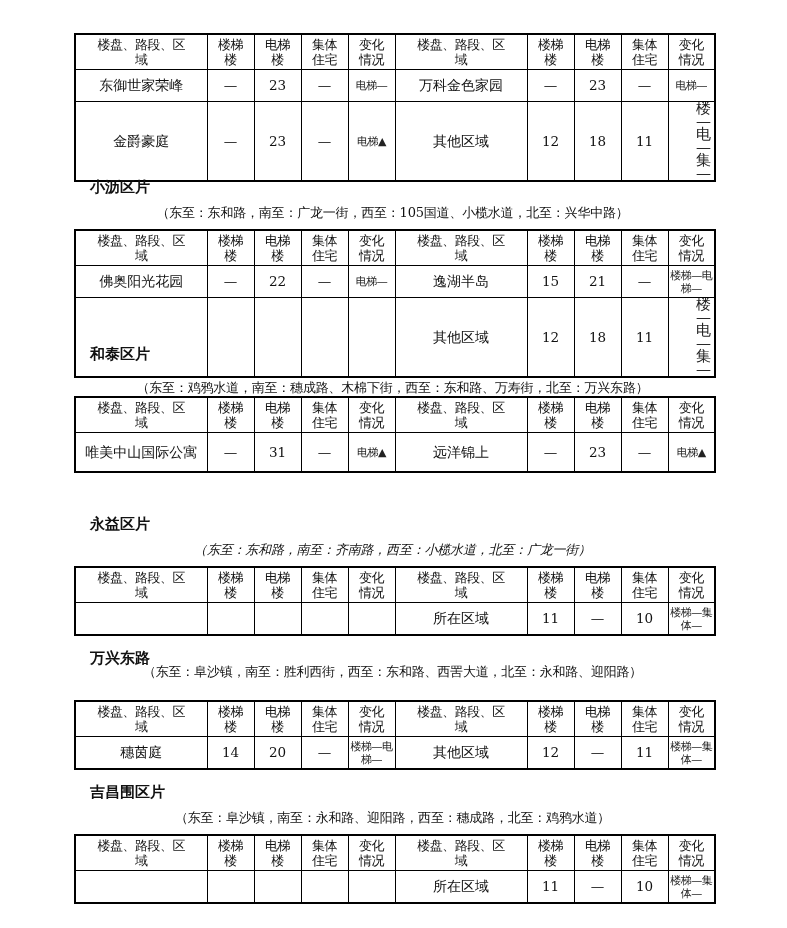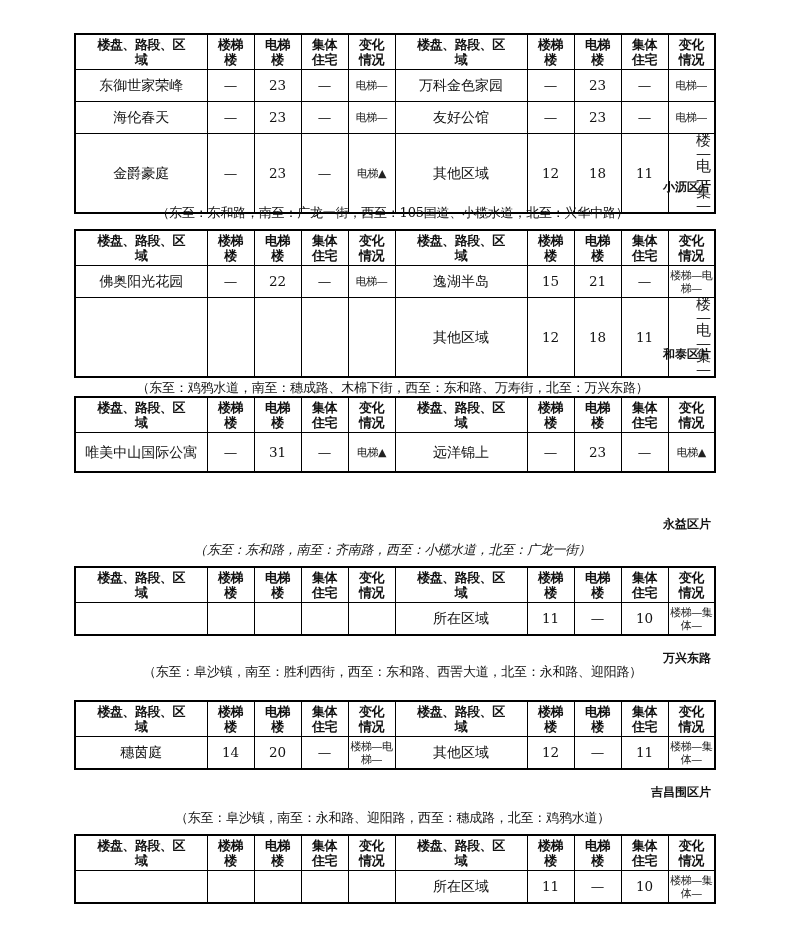--- a/index.html
+++ b/index.html
@@ -3,40 +3,40 @@
 <meta charset="utf-8">
 <style>
   html, body { margin: 0; padding: 0; background: #ffffff; }
   body {
     width: 787px; height: 928px; position: relative; overflow: hidden;
     font-family: "DejaVu Serif", "Liberation Serif", serif;
     color: #111;
   }
   .section { position: absolute; left: 74px; width: 637px; }
   .sec-title {
-    position: absolute; left: 0; width: 637px; text-align: right;
+    position: absolute; left: 16px; width: 637px; text-align: left;
     font-family: "DejaVu Sans", "Liberation Sans", sans-serif;
-    font-weight: bold; font-size: 12px; line-height: 22px;
+    font-weight: bold; font-size: 15px; line-height: 22px;
   }
   .sec-bounds {
     position: absolute; left: -20px; width: 677px; text-align: center;
     font-size: 13px; line-height: 18px; white-space: nowrap; letter-spacing: -0.2px;
   }
   table {
     position: absolute; left: 0; border-collapse: collapse; table-layout: fixed;
     width: 637px;
   }
   td, th {
     border: 1px solid #000; padding: 0; text-align: center; vertical-align: middle;
     overflow: hidden;
   }
   table { border: 2px solid #000; }
   th {
     font-family: "DejaVu Sans", "Liberation Sans", sans-serif;
-    font-weight: bold; font-size: 13px; line-height: 15px; height: 34px;
+    font-weight: normal; font-size: 13px; line-height: 15px; height: 34px;
     letter-spacing: -0.5px;
   }
   td { font-size: 13.5px; height: 31px; line-height: 15px; }
   td.name { font-size: 14px; }
   td.chg { font-size: 11px; line-height: 13px; color: #222; letter-spacing: -0.5px; }
   td.chg.small { font-size: 15px; line-height: 13px; padding-left: 24px; }
   td.tall { height: 38px; }
   col.c-name { width: 132px; }
   col.c-n { width: 47px; }
 </style>
@@ -108,32 +108,20 @@
           <td>23</td>
           <td>—</td>
           <td class="chg">电梯—</td>
           <td class="name">万科金色家园</td>
           <td>—</td>
           <td>23</td>
           <td>—</td>
           <td class="chg">电梯—</td>
         </tr>
         <tr>
-          <td class="name">海伦春天</td>
-          <td>—</td>
-          <td>23</td>
-          <td>—</td>
-          <td class="chg">电梯—</td>
-          <td class="name">友好公馆</td>
-          <td>—</td>
-          <td>23</td>
-          <td>—</td>
-          <td class="chg">电梯—</td>
-        </tr>
-        <tr>
           <td class="name">金爵豪庭</td>
           <td>—</td>
           <td>23</td>
           <td>—</td>
           <td class="chg">电梯▲</td>
           <td class="name">其他区域</td>
           <td>12</td>
           <td>18</td>
           <td>11</td>
           <td class="chg small">楼—电—集—</td>

